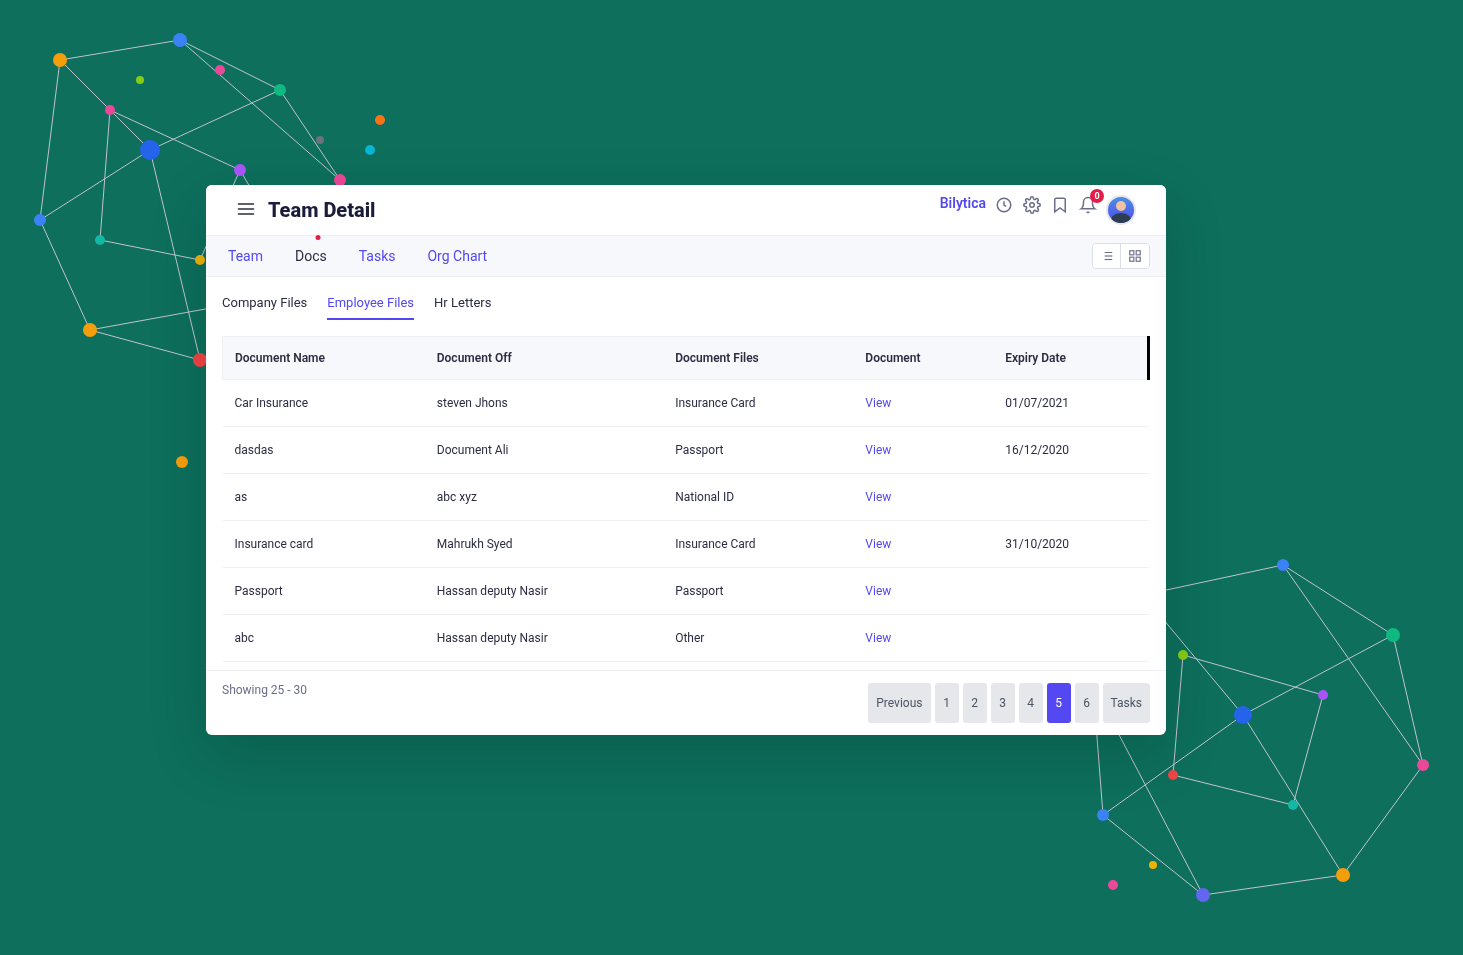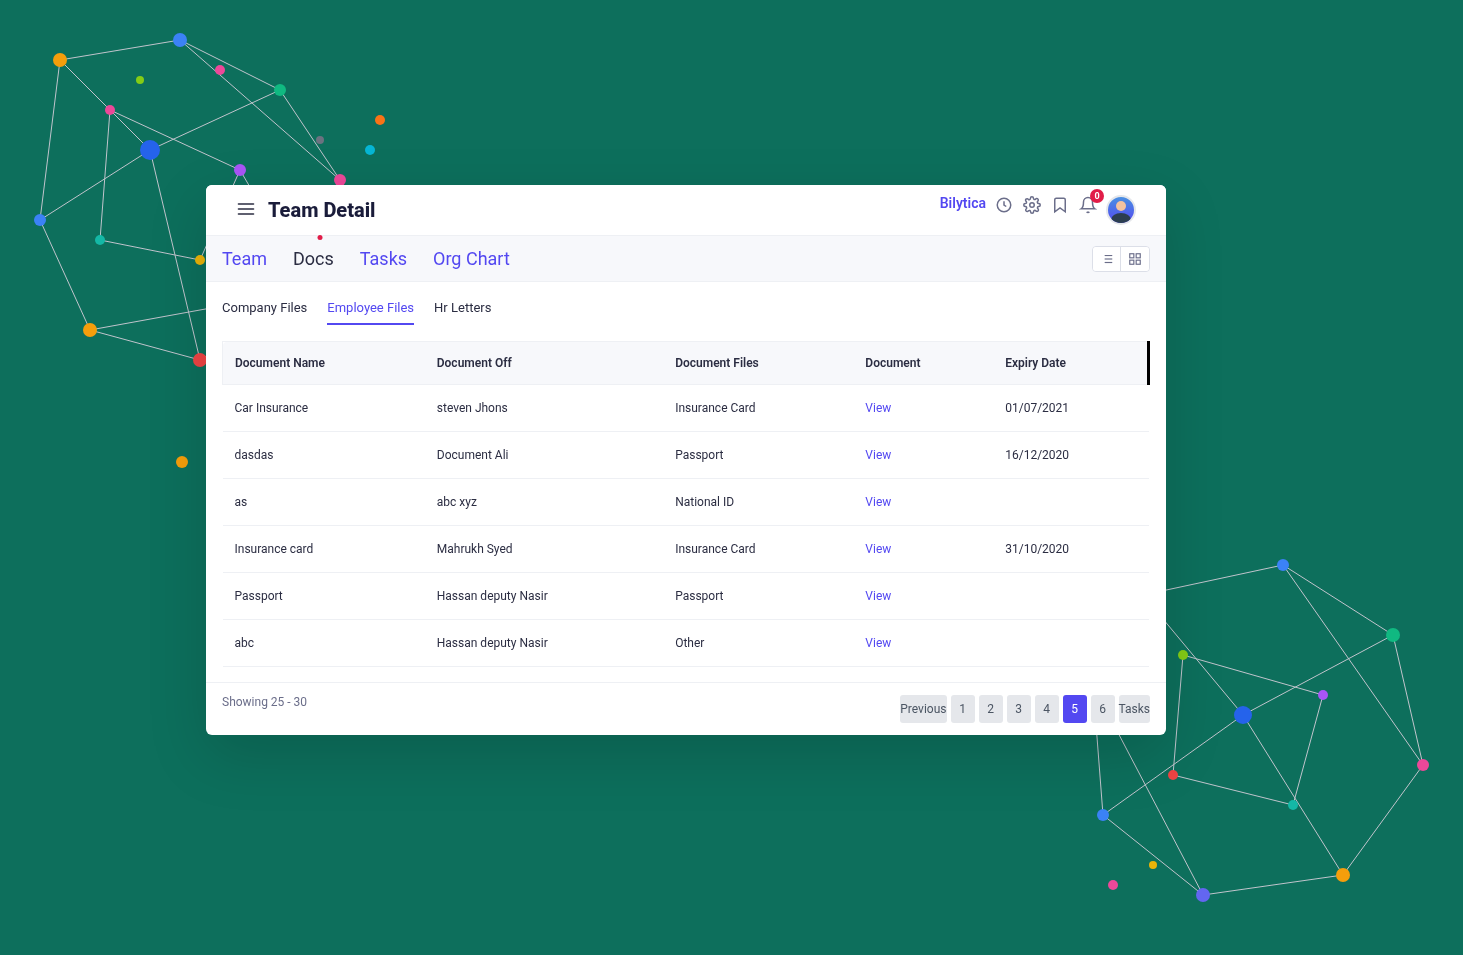--- a/index.html
+++ b/index.html
@@ -115,24 +115,25 @@
       display: flex;
       align-items: center;
       padding: 0 16px;
       background: #f7f8fb;
       border-bottom: 1px solid #eef0f4;
       position: relative;
     }
     .nav-tab {
       padding: 12px 14px 12px 0;
       margin-right: 12px;
-      font-size: 18px;
+      font-size: 14px;
       color: #5348f1;
       cursor: pointer;
       position: relative;
+      margin-left: 6px;
     }
     .nav-tab.active {
       color: #2b2d42;
     }
     .nav-tab.active::before {
       content: '';
       position: absolute;
       top: -1px;
       left: 50%;
       transform: translateX(-50%);
@@ -210,22 +211,22 @@
       color: #6b6e8a;
       border-top: 1px solid #eef0f4;
     }
     .pagination {
       margin-left: auto;
       display: flex;
       gap: 4px;
     }
     .page-btn {
       min-width: 24px;
-      height: 28px;
-      padding: 0 0;
+      height: 40px;
+      padding: 0 8px;
       background: #e5e7eb;
       color: #4b5563;
       border-radius: 3px;
       display: flex;
       align-items: center;
       justify-content: center;
       font-size: 12px;
       cursor: pointer;
     }
     .page-btn.active {

